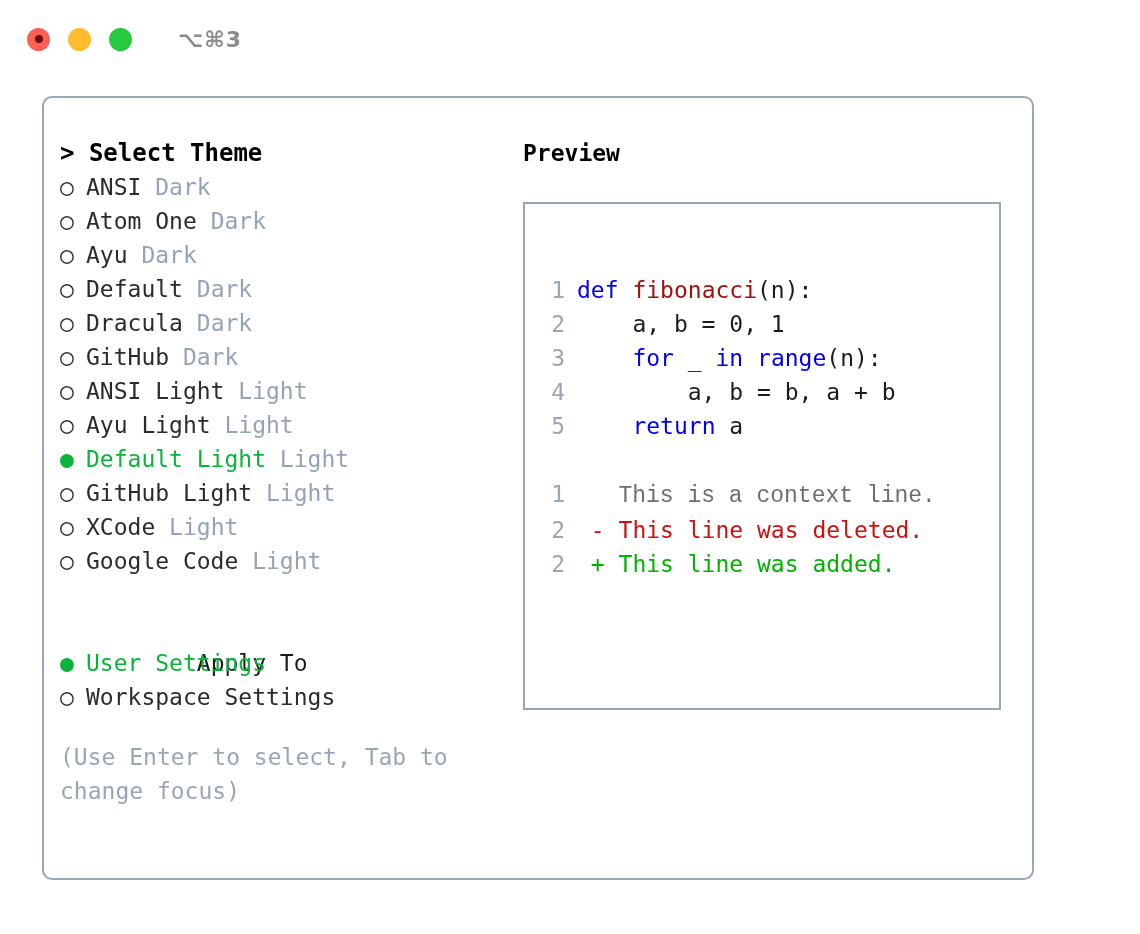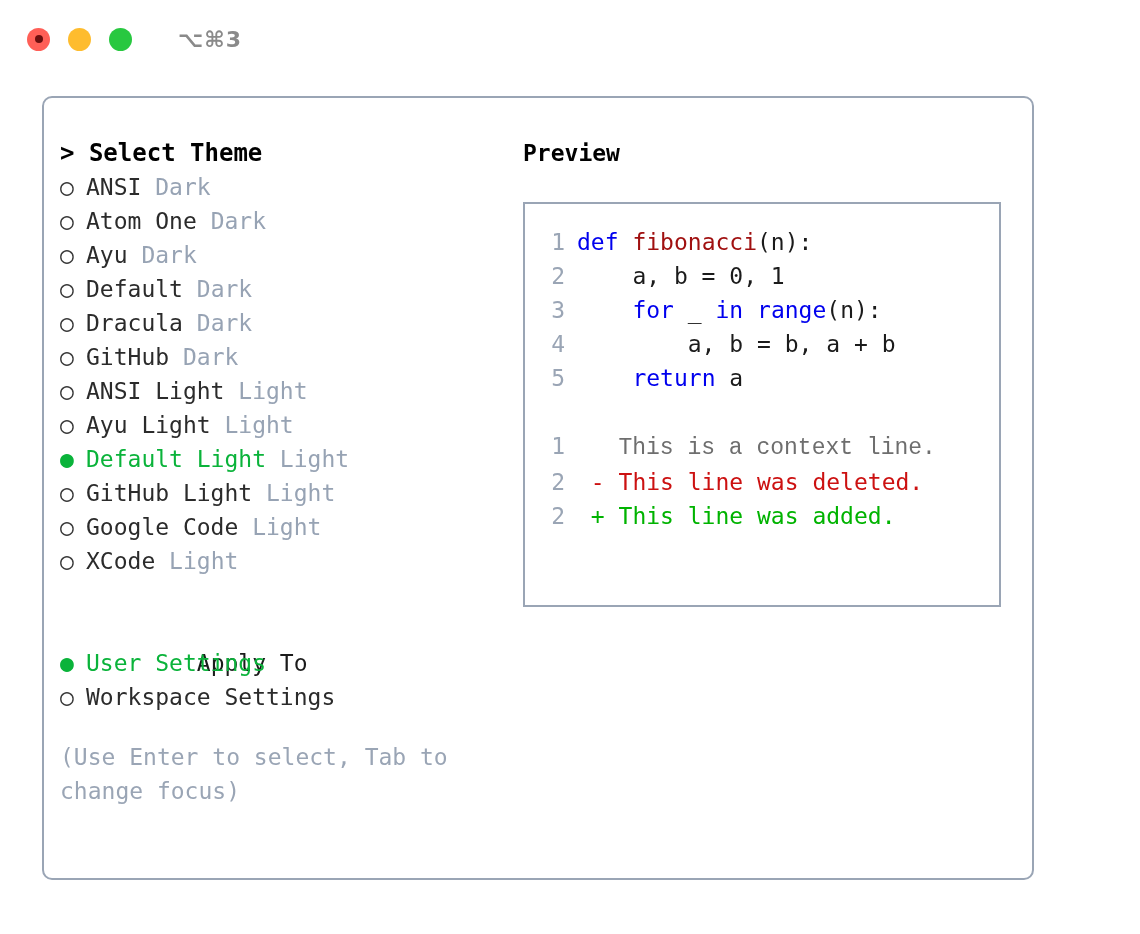--- a/index.html
+++ b/index.html
@@ -140,25 +140,25 @@
   }
   #preview-title {
     font-size: 23px;
     font-weight: 700;
     color: #000000;
     line-height: 34px;
   }
   #preview-box {
     margin-top: 32px;
     width: 478px;
-    height: 405px;
+    height: 508px;
     border: 2px solid #9aa5b5;
     box-sizing: border-box;
     background: #ffffff;
-    padding: 21px 0 0 14px;
+    padding: 69px 0 0 14px;
   }
   .code-line {
     font-size: 23px;
     line-height: 34px;
     white-space: pre;
   }
   .lineno {
     display: inline-block;
     width: 26px;
     text-align: right;
@@ -199,22 +199,22 @@
           <div class="row"><span class="marker">○</span><span class="theme-name">ANSI</span><span class="theme-kind"> Dark</span></div>
           <div class="row"><span class="marker">○</span><span class="theme-name">Atom One</span><span class="theme-kind"> Dark</span></div>
           <div class="row"><span class="marker">○</span><span class="theme-name">Ayu</span><span class="theme-kind"> Dark</span></div>
           <div class="row"><span class="marker">○</span><span class="theme-name">Default</span><span class="theme-kind"> Dark</span></div>
           <div class="row"><span class="marker">○</span><span class="theme-name">Dracula</span><span class="theme-kind"> Dark</span></div>
           <div class="row"><span class="marker">○</span><span class="theme-name">GitHub</span><span class="theme-kind"> Dark</span></div>
           <div class="row"><span class="marker">○</span><span class="theme-name">ANSI Light</span><span class="theme-kind"> Light</span></div>
           <div class="row"><span class="marker">○</span><span class="theme-name">Ayu Light</span><span class="theme-kind"> Light</span></div>
           <div class="row"><span class="marker sel">●</span><span class="theme-name selected">Default Light</span><span class="theme-kind"> Light</span></div>
           <div class="row"><span class="marker">○</span><span class="theme-name">GitHub Light</span><span class="theme-kind"> Light</span></div>
+          <div class="row"><span class="marker">○</span><span class="theme-name">XCode</span><span class="theme-kind"> Light</span></div>
           <div class="row"><span class="marker">○</span><span class="theme-name">Google Code</span><span class="theme-kind"> Light</span></div>
-          <div class="row"><span class="marker">○</span><span class="theme-name">XCode</span><span class="theme-kind"> Light</span></div>
         </div>
 
       <div class="spacer-row"></div>
 
       <div class="row">
         <span class="marker"> </span><span class="section-label">Apply To</span>
       </div>
 
       <div id="apply-to-list">
           <div class="row"><span class="marker sel">●</span><span class="theme-name selected">User Settings</span></div>

